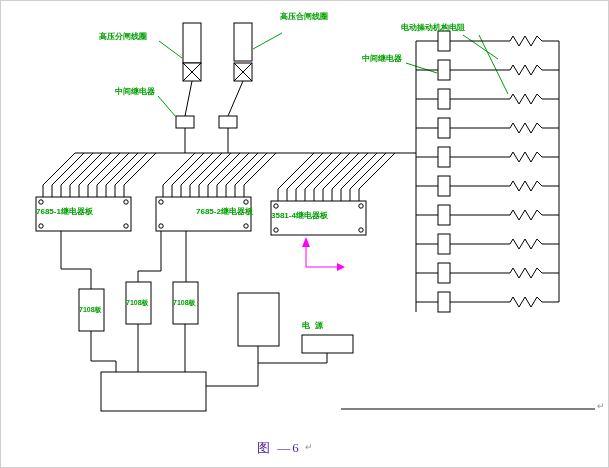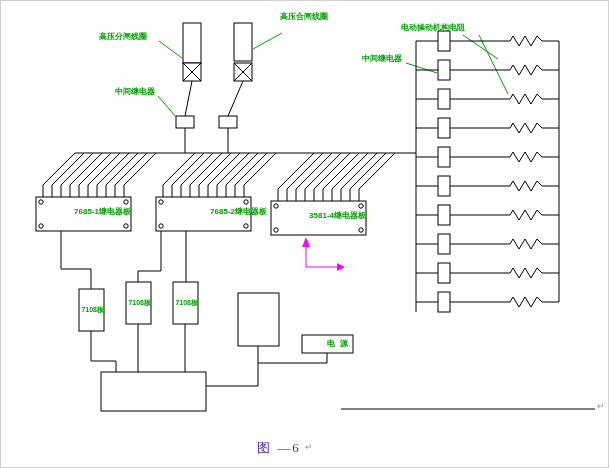--- a/index.html
+++ b/index.html
@@ -12,21 +12,21 @@
   .wire{stroke:#000;stroke-width:1;fill:none;}
   .box{stroke:#000;stroke-width:1;fill:#ffffff;}
   .hole{stroke:#000;stroke-width:1;fill:#ffffff;}
   .greenline{stroke:#00a000;stroke-width:1;fill:none;}
   .magline{stroke:#ff00ff;stroke-width:1;fill:none;}
   .magfill{fill:#ff00ff;stroke:none;}
   .lbl{
     position:absolute;color:#00a000;font-weight:bold;font-size:8px;
     white-space:nowrap;line-height:10px;
   }
-  .ctr{text-align:right;}
+  .ctr{text-align:left;}
   .caption{
     position:absolute;color:#4c1d95;font-family:"Liberation Serif",serif;
     font-size:13px;letter-spacing:2px;white-space:nowrap;
   }
   .pilcrow{
     position:absolute;color:#8a97a8;font-size:9px;white-space:nowrap;
   }
 </style>
 </head>
 <body>
@@ -256,25 +256,25 @@
       </g>
   </svg>
 
   <div class="lbl" style="left:98px;top:31px;">高压分闸线圈</div>
   <div class="lbl" style="left:279px;top:11px;">高压合闸线圈</div>
   <div class="lbl" style="left:114px;top:86px;">中间继电器</div>
   <div class="lbl" style="left:400px;top:22px;">电动操动机构电阻</div>
   <div class="lbl" style="left:361px;top:53px;">中间继电器</div>
 
   <div class="lbl ctr" style="left:35px;top:206px;width:95px;">7685-1继电器板</div>
-  <div class="lbl ctr" style="left:155px;top:206px;width:111px;">7685-2继电器板</div>
+  <div class="lbl ctr" style="left:155px;top:206px;width:111px;padding-left:40px;">7685-2继电器板</div>
   <div class="lbl ctr" style="left:270px;top:210px;width:95px;">3581-4继电器板</div>
 
   <div class="lbl ctr" style="left:78px;top:288px;width:25px;height:42px;line-height:42px;font-size:7px;">7108板</div>
   <div class="lbl ctr" style="left:125px;top:281px;width:25px;height:42px;line-height:42px;font-size:7px;">7108板</div>
   <div class="lbl ctr" style="left:172px;top:281px;width:25px;height:42px;line-height:42px;font-size:7px;">7108板</div>
 
-  <div class="lbl ctr" style="left:301px;top:334px;width:51px;height:18px;line-height:18px;letter-spacing:5px;">电源</div>
+  <div class="lbl ctr" style="left:301px;top:316px;width:51px;height:18px;line-height:18px;letter-spacing:5px;">电源</div>
 
   <div class="caption" style="left:256px;top:438px;">图 —6</div>
   <div class="pilcrow" style="left:304px;top:441px;">↵</div>
   <div class="pilcrow" style="left:596px;top:400px;">↵</div>
 </div>
 
 </body></html>

